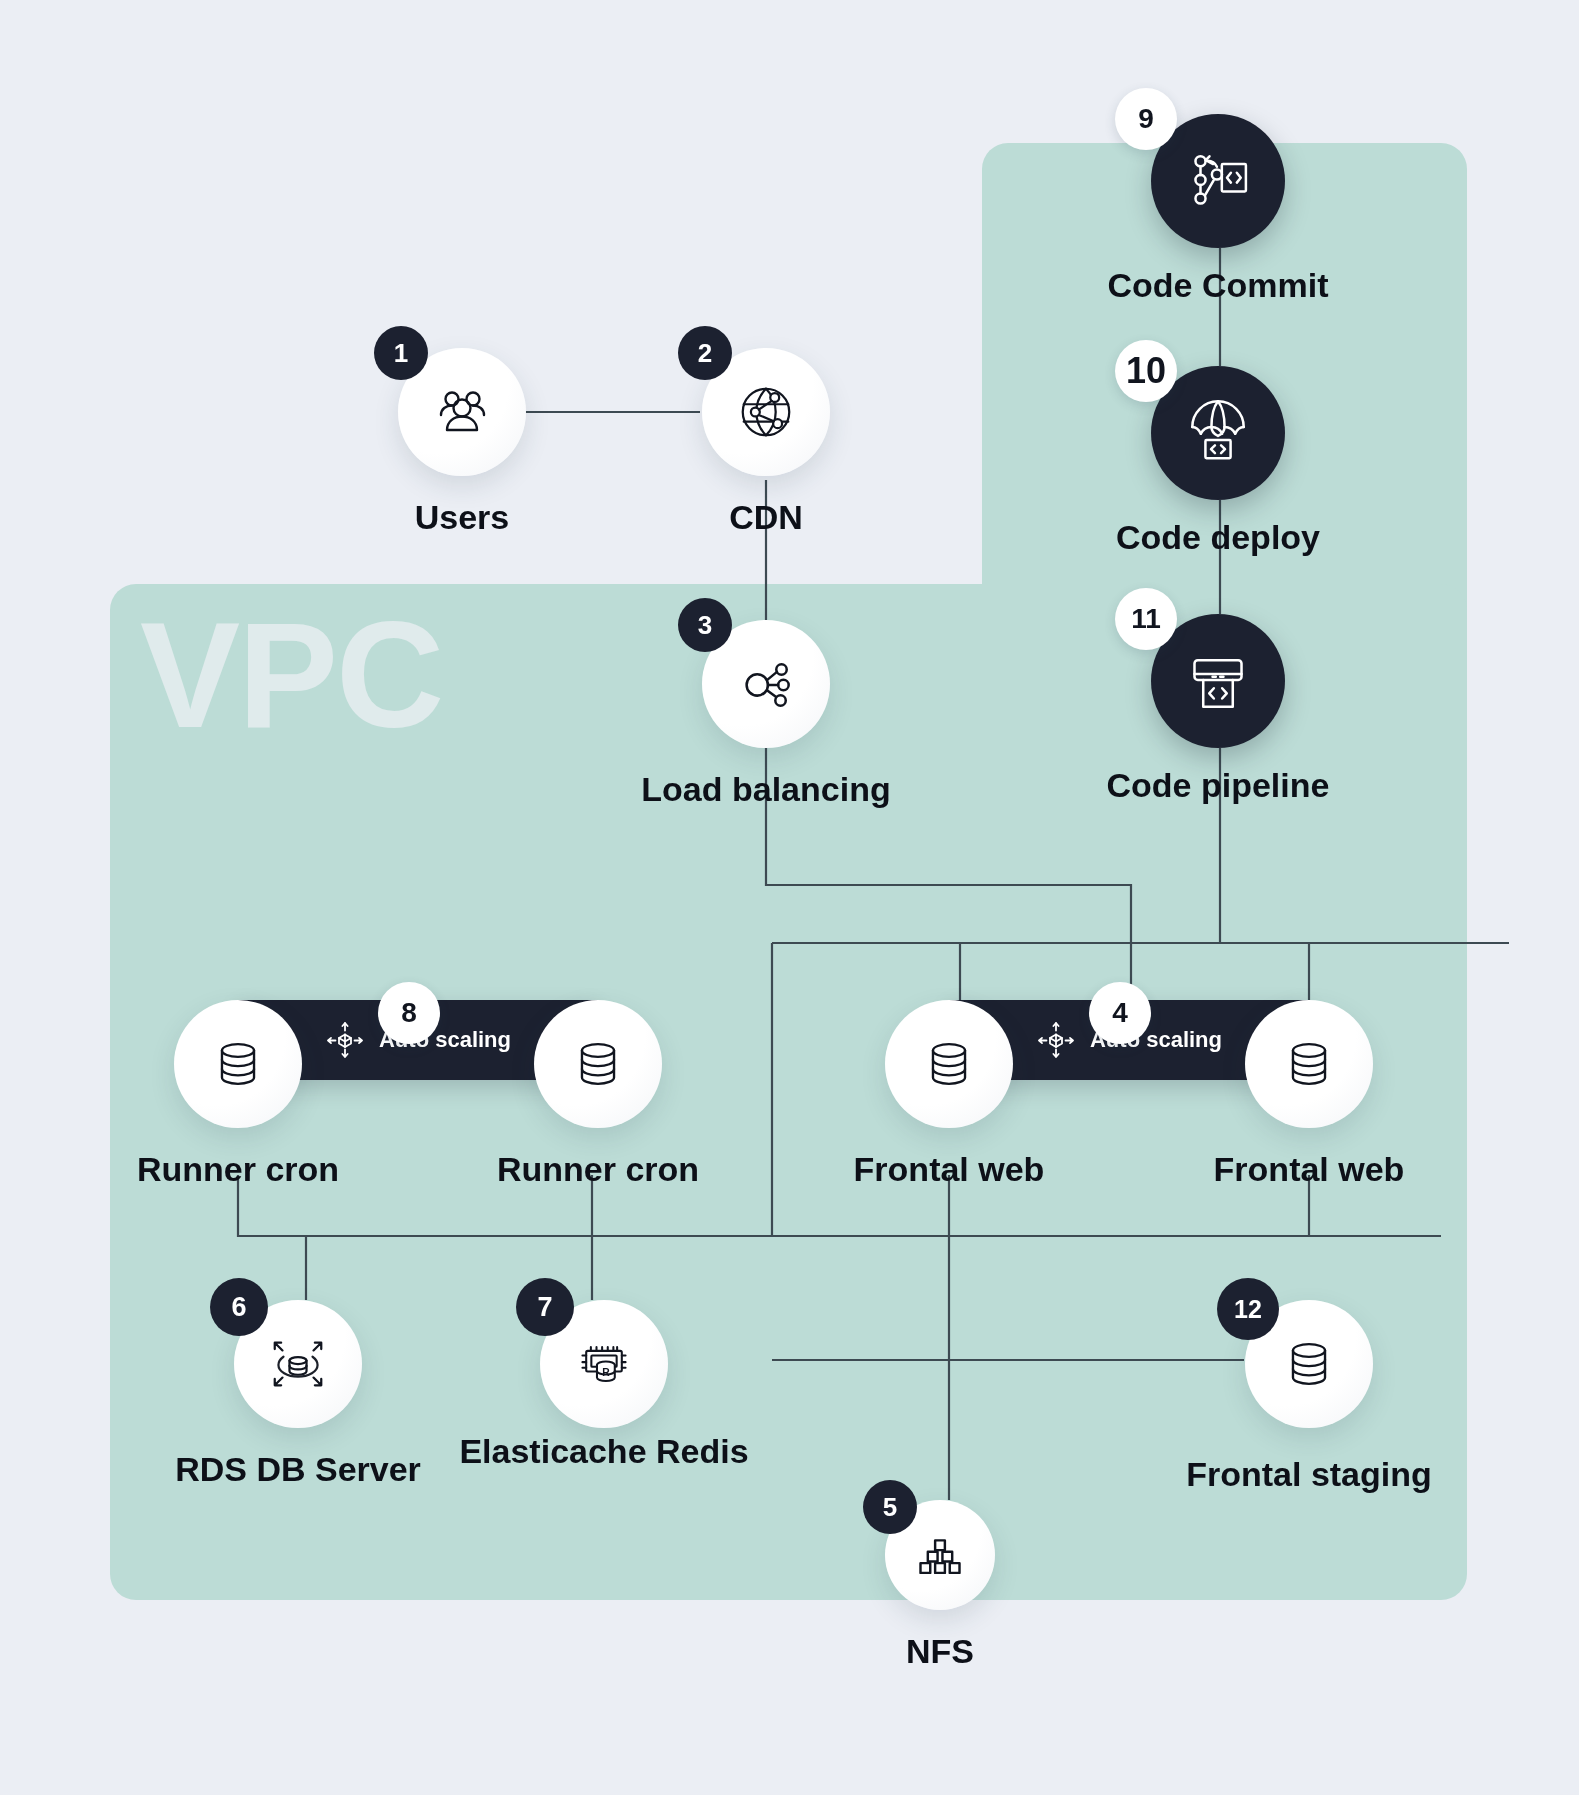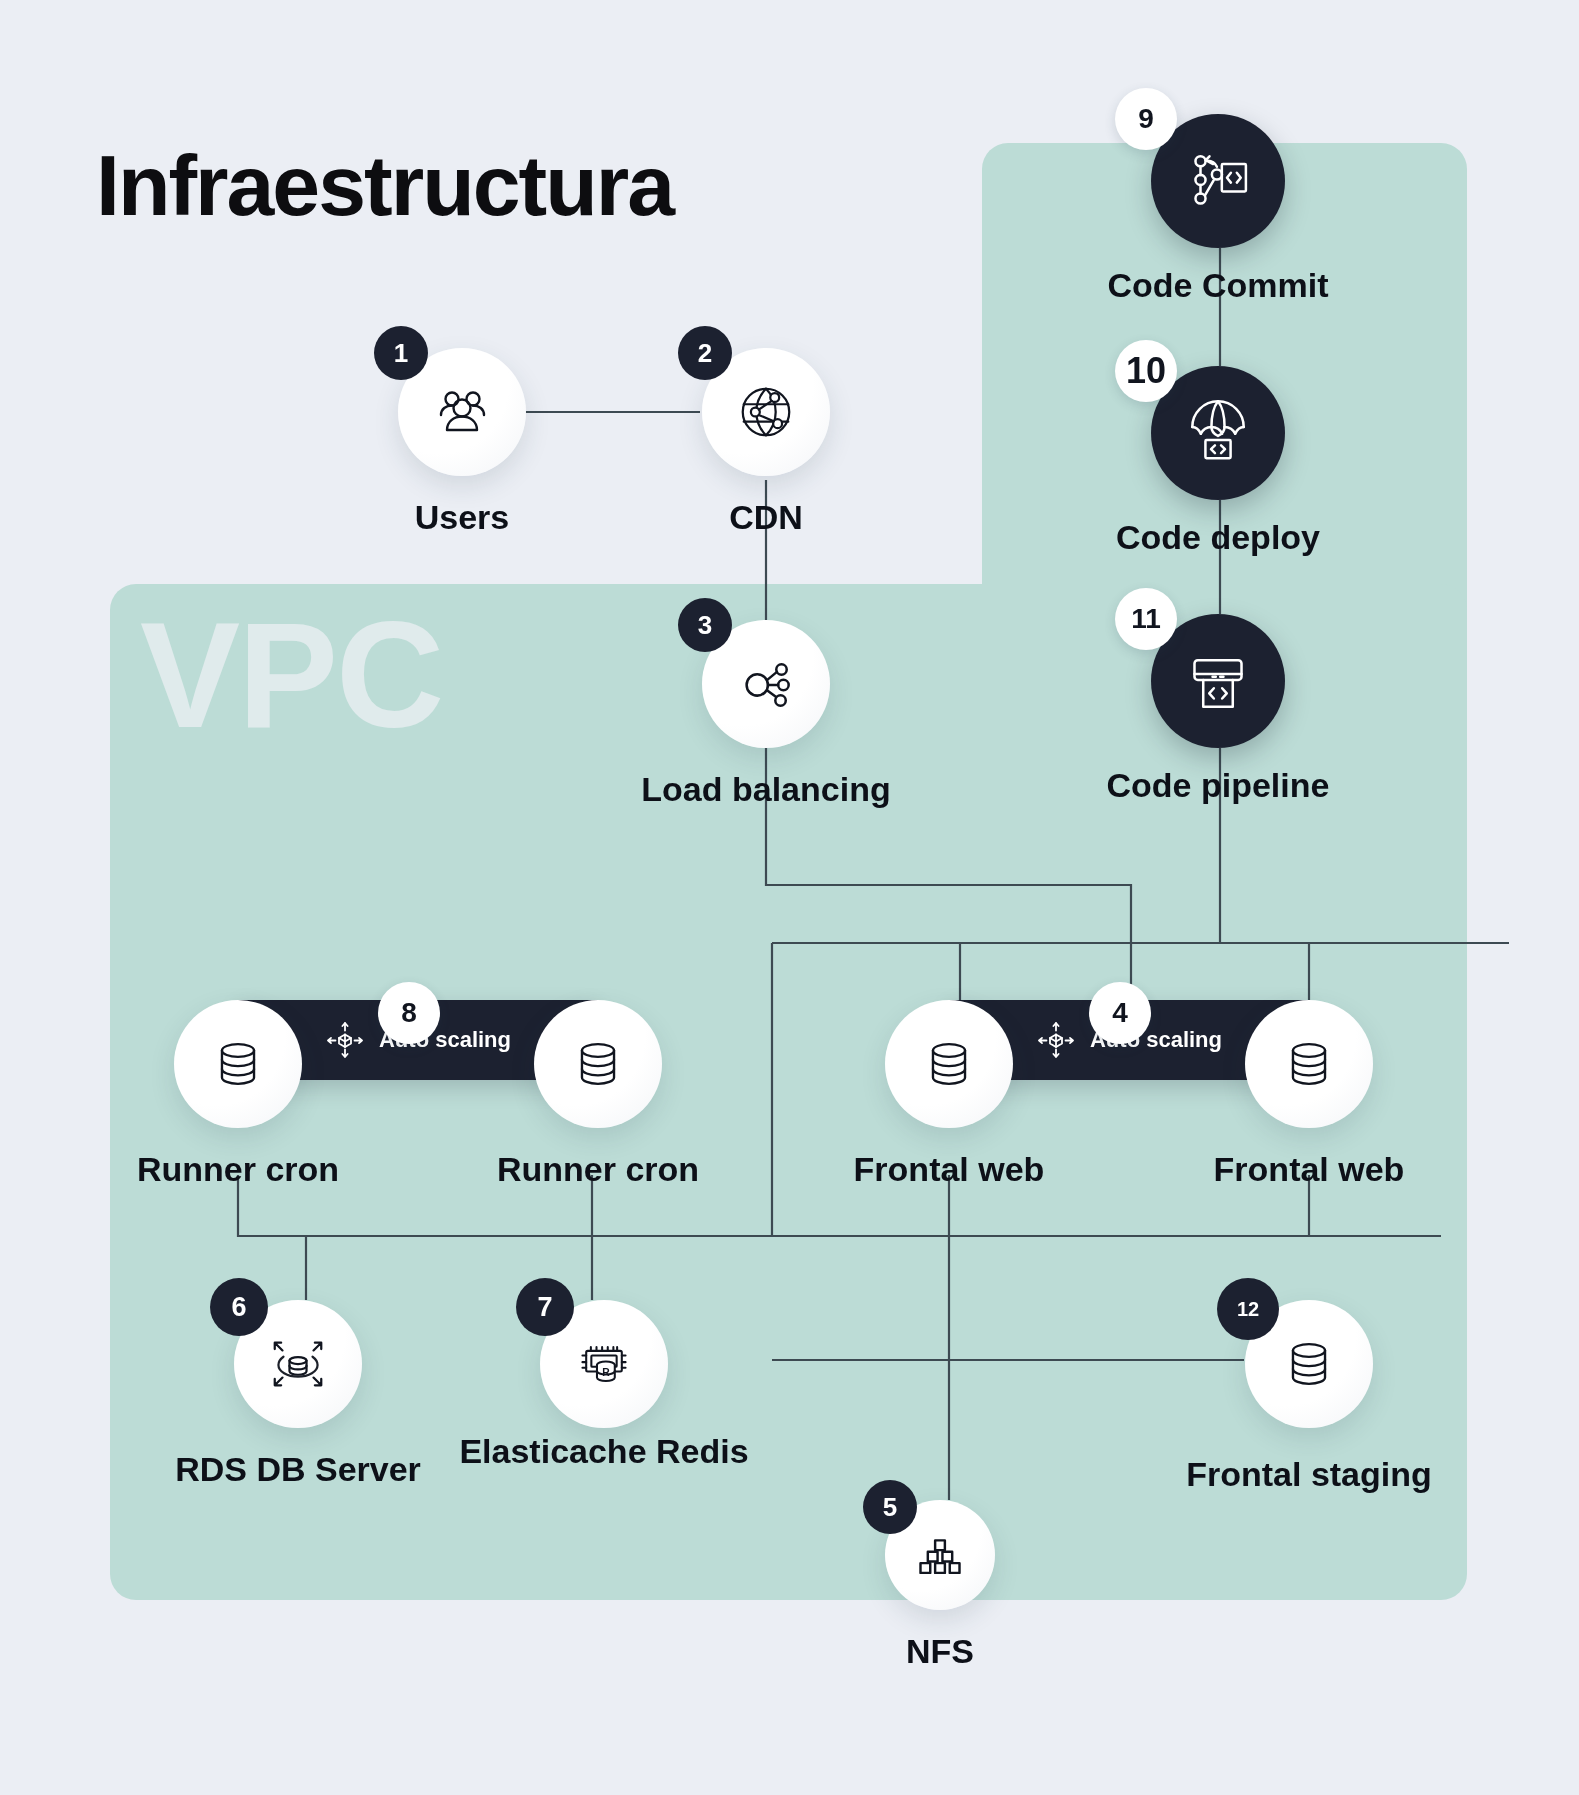--- a/index.html
+++ b/index.html
@@ -83,21 +83,20 @@
 <body>
 
 <div id="stage">
 
   <div class="panel" id="panel-top-right"></div>
   <div class="panel" id="panel-join"></div>
   <div class="panel" id="panel-vpc"></div>
 
   <div id="vpc-watermark">VPC</div>
 
-  <div id="title">Infraestructura</div>
 
   <svg id="wires" viewBox="0 0 1579 1795" xmlns="http://www.w3.org/2000/svg">
     <g stroke="#3d4a52" stroke-width="2.2" fill="none" shape-rendering="geometricPrecision">
 
       <line x1="522" y1="412" x2="700" y2="412"></line>
 
       <line x1="766" y1="480" x2="766" y2="620"></line>
 
       <path d="M 766 740 L 766 885 L 1131 885 L 1131 1000"></path>
 
@@ -351,21 +350,21 @@
 
   <div class="node" style="left:1245px;top:1300px;">
     <div class="bubble light" style="left:0;top:0;width:128px;height:128px;">
       <svg width="54" height="54" viewBox="0 0 64 64" fill="none" stroke="#11151f" stroke-width="2.8" stroke-linecap="round" stroke-linejoin="round">
         <ellipse cx="32" cy="16" rx="19" ry="7.5"></ellipse>
         <path d="M13 16v32c0 4.1 8.5 7.5 19 7.5s19-3.4 19-7.5V16"></path>
         <path d="M13 27c0 4.1 8.5 7.5 19 7.5s19-3.4 19-7.5"></path>
         <path d="M13 38c0 4.1 8.5 7.5 19 7.5s19-3.4 19-7.5"></path>
       </svg>
     </div>
-    <div class="badge dark" style="left:-28px;top:-22px;width:62px;height:62px;font-size:20px;">
+    <div class="badge dark" style="left:-28px;top:-22px;width:62px;height:62px;font-size:25px;">
       <span>12</span>
     </div>
     <div class="caption" style="left:-106px;top:155px;width:340px;">Frontal staging</div>
   </div>
 
   <div class="node" style="left:885px;top:1500px;">
     <div class="bubble light" style="left:0;top:0;width:110px;height:110px;">
       <svg width="52" height="52" viewBox="0 0 64 64" fill="none" stroke="#11151f" stroke-width="3" stroke-linecap="round" stroke-linejoin="round">
         <rect x="26" y="14" width="12" height="12"></rect>
         <rect x="17" y="28" width="12" height="12"></rect>

